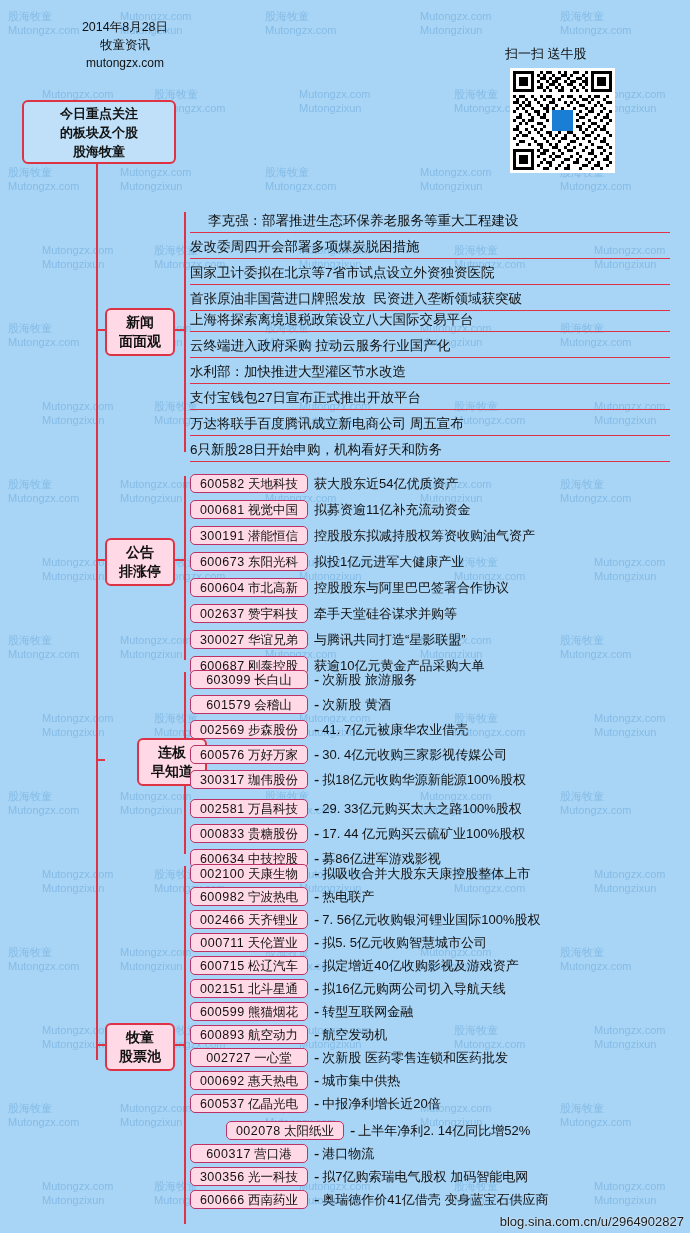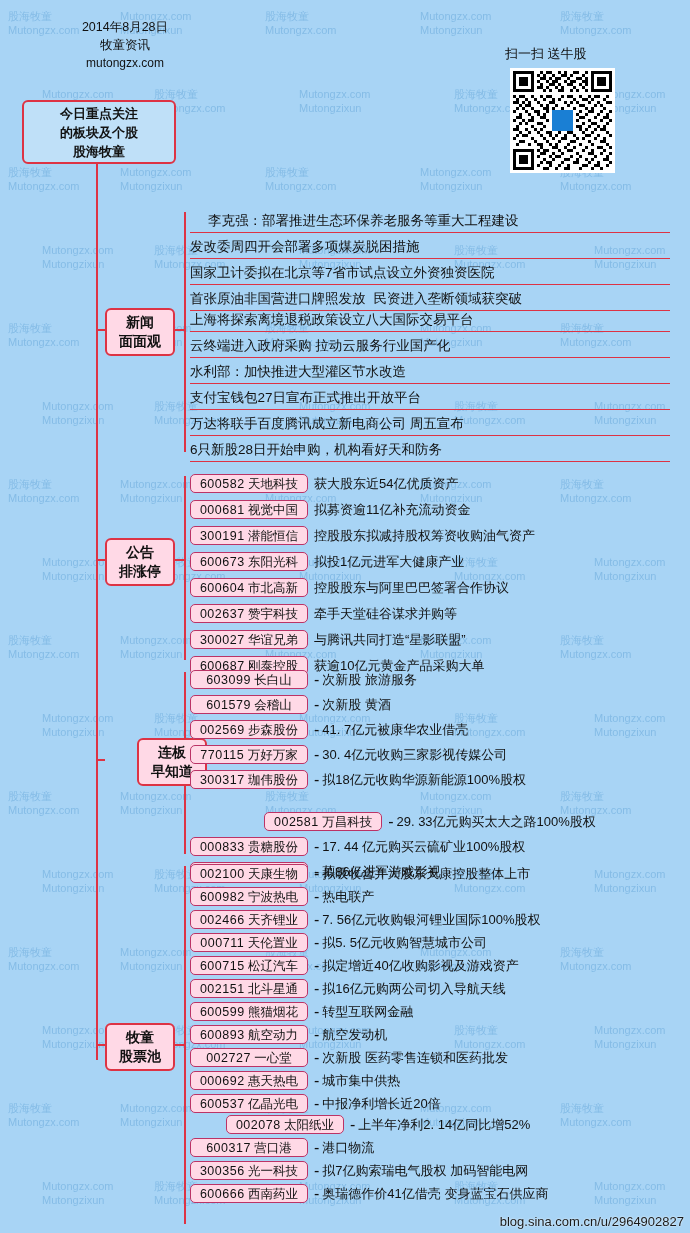--- a/index.html
+++ b/index.html
@@ -598,30 +598,30 @@
         <div class="codebox"><span class="num">601579</span><span> 会稽山</span></div>
         <span class="dash">-</span>
         <span class="desc">次新股  黄酒</span>
       </div>
       <div class="coderow" style="margin-top: 6px;">
         <div class="codebox"><span class="num">002569</span><span> 步森股份</span></div>
         <span class="dash">-</span>
         <span class="desc">41. 7亿元被康华农业借壳</span>
       </div>
       <div class="coderow" style="margin-top: 6px;">
-        <div class="codebox"><span class="num">770115</span><span> 万好万家</span></div>
+        <div class="codebox"><span class="num">600576</span><span> 万好万家</span></div>
         <span class="dash">-</span>
         <span class="desc">30. 4亿元收购三家影视传媒公司</span>
       </div>
       <div class="coderow" style="margin-top: 6px;">
         <div class="codebox"><span class="num">300317</span><span> 珈伟股份</span></div>
         <span class="dash">-</span>
         <span class="desc">拟18亿元收购华源新能源100%股权</span>
       </div>
-      <div class="coderow" style="margin-top: 23px; justify-content: center;">
+      <div class="coderow" style="margin-top: 10px;">
         <div class="codebox"><span class="num">002581</span><span> 万昌科技</span></div>
         <span class="dash">-</span>
         <span class="desc">29. 33亿元购买太大之路100%股权</span>
       </div>
       <div class="coderow" style="margin-top: 6px;">
         <div class="codebox"><span class="num">000833</span><span> 贵糖股份</span></div>
         <span class="dash">-</span>
         <span class="desc">17. 44 亿元购买云硫矿业100%股权</span>
       </div>
       <div class="coderow" style="margin-top: 6px;">
@@ -679,21 +679,21 @@
       <div class="coderow" style="margin-top: 4px;">
         <div class="codebox"><span class="num">000692</span><span> 惠天热电</span></div>
         <span class="dash">-</span>
         <span class="desc">城市集中供热</span>
       </div>
       <div class="coderow" style="margin-top: 4px;">
         <div class="codebox"><span class="num">600537</span><span> 亿晶光电</span></div>
         <span class="dash">-</span>
         <span class="desc">中报净利增长近20倍</span>
       </div>
-      <div class="coderow" style="margin-top: 2px; padding-left: 36px;">
+      <div class="coderow" style="margin-top: 8px; padding-left: 36px;">
         <div class="codebox"><span class="num">002078</span><span> 太阳纸业</span></div>
         <span class="dash">-</span>
         <span class="desc">上半年净利2. 14亿同比增52%</span>
       </div>
       <div class="coderow" style="margin-top: 4px;">
         <div class="codebox"><span class="num">600317</span><span> 营口港</span></div>
         <span class="dash">-</span>
         <span class="desc">港口物流</span>
       </div>
       <div class="coderow" style="margin-top: 4px;">

